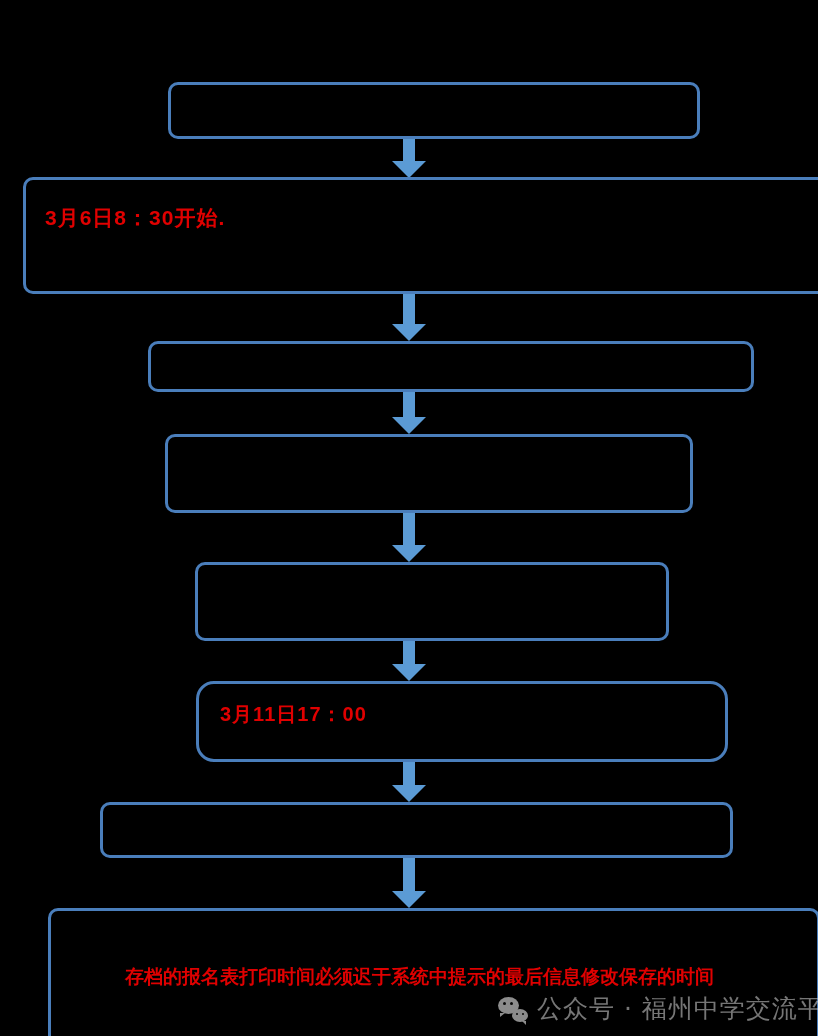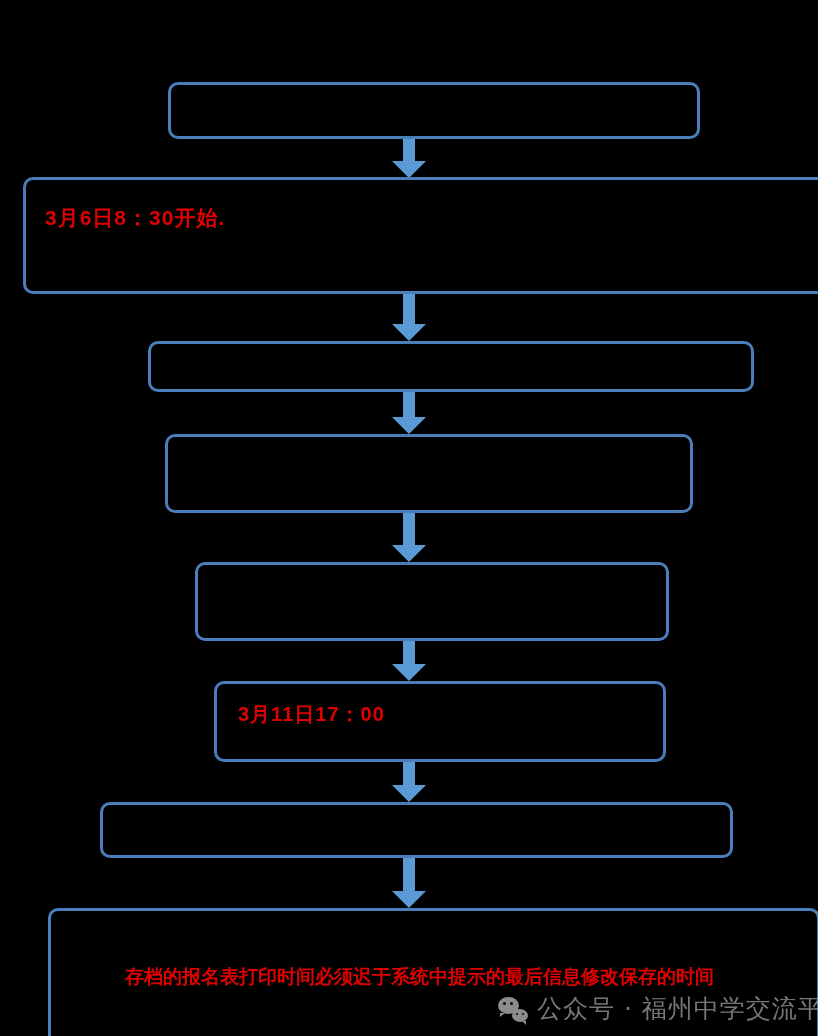--- a/index.html
+++ b/index.html
@@ -41,21 +41,21 @@
     white-space: nowrap;
     line-height: 1;
   }
 
   
   #node-1 { left: 148px;  top: 82px;  width: 532px; height: 57px; }
   #node-2 { left: 3px;    top: 177px; width: 812px; height: 117px; }
   #node-3 { left: 128px;  top: 341px; width: 606px; height: 51px; }
   #node-4 { left: 145px;  top: 434px; width: 528px; height: 79px; }
   #node-5 { left: 175px;  top: 562px; width: 474px; height: 79px; }
-  #node-6 { left: 194px;  top: 681px; width: 452px; height: 81px; }
+  #node-6 { left: 176px;  top: 681px; width: 532px; height: 81px; border-radius: 18px; }
   #node-7 { left: 80px;   top: 802px; width: 633px; height: 56px; }
   #node-8 { left: 28px;   top: 908px; width: 772px; height: 150px; }
 
   
   #node-2 .node-text {
     position: absolute;
     left: 19px;
     top: 27px;
     font-size: 21px;
     letter-spacing: 1px;

